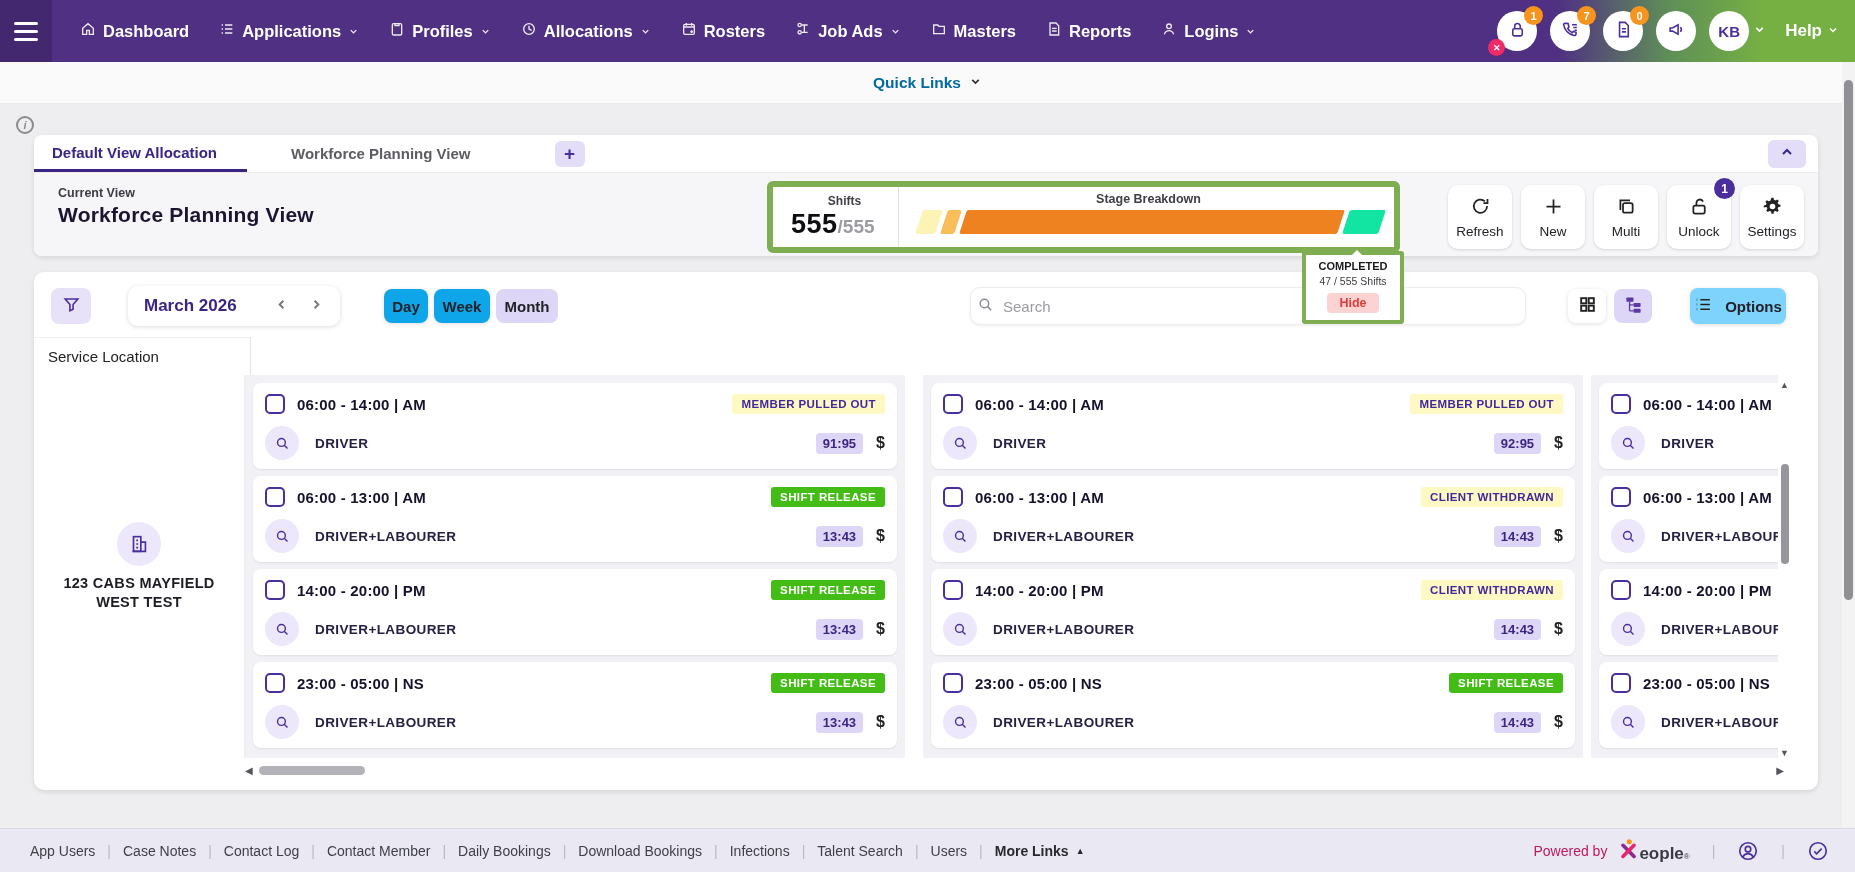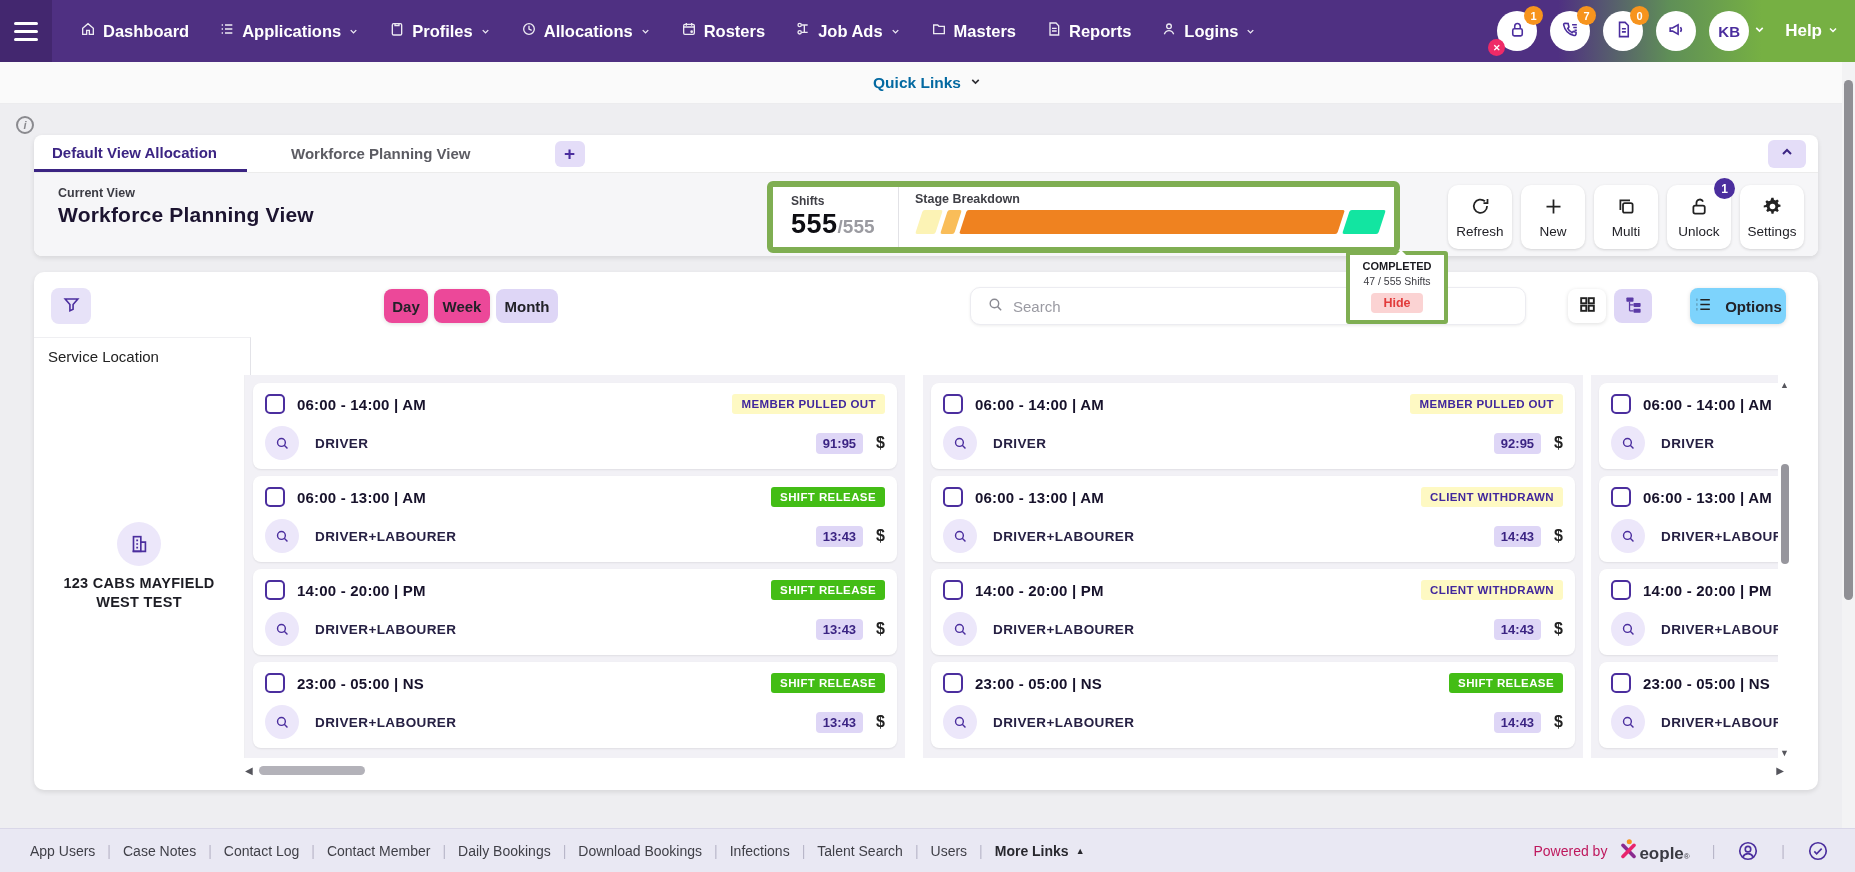--- a/index.html
+++ b/index.html
@@ -42,59 +42,59 @@
   .tab.active { color:#3b2483; font-weight:700; border-bottom:3px solid #3b2483; padding-right:30px;}
   .tab.inactive { color:#5c5c63; font-weight:600; margin-left:26px;}
   .tab-add { align-self:center; margin-left:56px; width:30px; height:26px; background:#e4ddf8; border-radius:6px; color:#4b2e9e; font-size:19px; font-weight:600; display:flex; align-items:center; justify-content:center; cursor:pointer;}
   .collapse-btn { position:absolute; right:12px; top:5px; width:38px; height:28px; background:#e4ddf8; border-radius:6px; display:flex; align-items:center; justify-content:center; cursor:pointer;}
 
   .header-strip { position:absolute; top:38px; left:0; right:0; bottom:0; background:#f6f6f8; border-radius:0 0 8px 8px; }
   .current-view { position:absolute; left:24px; top:13px; }
   .cv-label { font-size:12.5px; font-weight:600; color:#3c3c44; margin-bottom:3px;}
   .cv-title { font-size:21px; font-weight:800; color:#1c1430; letter-spacing:.2px;}
 
-  .green-box { position:absolute; left:733px; top:8px; width:633px; height:72px; border:6px solid #7fae52; border-radius:6px; background:#fff; display:flex; }
+  .green-box { position:absolute; left:733px; top:8px; width:633px; height:72px; border:6px solid #7fae52; border-radius:6px; background:#fff; display:flex;text-align:center; }
   .shifts-sec { width:126px; padding:7px 0 0 18px; border-right:1px solid #e2e2e6; }
   .shifts-label { font-size:12px; font-weight:600; color:#3f3f46; }
   .shifts-val { display:flex; align-items:baseline; margin-top:1px;}
   .shifts-count { font-size:27px; font-weight:700; color:#0d0d12; letter-spacing:.5px;}
   .shifts-total { font-size:19px; font-weight:700; color:#9b9ba1; }
   .stage-sec { flex:1; padding:5px 12px 0 16px; }
   .stage-label { font-size:12.5px; font-weight:700; color:#3f3f46; }
   .stage-bar { display:flex; gap:5px; margin-top:4px; padding-left:4px;}
   .seg { height:24px; border-radius:2px; transform:skewX(-18deg); }
   .seg1 { width:20px; background:#fcf3b5; }
   .seg2 { width:14px; background:#f9bd59; }
   .seg3 { width:378px; background:#ef8220; }
   .seg4 { width:36px; background:#12e5a1; }
 
   .action-buttons { position:absolute; right:14px; top:12px; display:flex; gap:9px; }
   .abtn { position:relative; width:64px; height:64px; background:#fff; border-radius:10px; box-shadow:0 1px 3px rgba(0,0,0,.14); display:flex; flex-direction:column; align-items:center; justify-content:center; gap:3px; cursor:pointer;}
   .abtn-label { font-size:13.5px; color:#222228; }
   .abtn-badge { position:absolute; top:-7px; right:-4px; width:21px; height:21px; background:#4b2e9e; border-radius:50%; color:#fff; font-size:12px; font-weight:700; display:flex; align-items:center; justify-content:center;}
 
   
-  .tooltip { position:absolute; left:1346px; top:147px; width:102px; background:#fff; border:4px solid #7fae52; border-radius:3px; z-index:25; padding:5px 4px 7px; text-align:center;}
+  .tooltip { position:absolute; left:1302px; top:147px; width:102px; background:#fff; border:4px solid #7fae52; border-radius:3px; z-index:25; padding:5px 4px 7px; text-align:center;}
   .tooltip::before { content:""; position:absolute; top:-12px; left:44px; border:7px solid transparent; border-bottom:7px solid #fff; }
   .tt-title { font-size:11px; font-weight:800; color:#1a1a1f; }
   .tt-sub { font-size:10.5px; color:#3c3c42; margin-top:3px; }
   .tt-hide { display:inline-block; margin-top:6px; background:#fbd3d3; color:#e23b3b; font-size:12.5px; font-weight:700; border-radius:4px; padding:3px 12px; cursor:pointer;}
 
   
   .card2 { position:absolute; left:34px; top:168px; width:1784px; height:518px; background:#fff; border-radius:10px; box-shadow:0 2px 5px rgba(0,0,0,.10); }
   .toolbar { position:absolute; top:14px; left:0; right:0; height:44px; }
   .filter-btn { position:absolute; left:17px; top:2px; width:40px; height:36px; background:#e7e2f8; border-radius:8px; display:flex; align-items:center; justify-content:center; cursor:pointer;}
   .month-box { position:absolute; left:94px; top:0; width:212px; height:40px; background:#fff; border-radius:10px; box-shadow:0 1px 5px rgba(0,0,0,.14); display:flex; align-items:center; padding:0 16px; cursor:pointer;}
   .month-label { font-size:17px; font-weight:700; color:#3b2483; flex:1;}
   .month-nav { display:flex; gap:20px; }
-  .vbtn { position:absolute; top:3px; height:34px; background:#ec4899; border-radius:8px; box-shadow:0 1px 4px rgba(0,0,0,.13); display:flex; align-items:center; justify-content:center; font-size:15px; font-weight:700; color:#222228; cursor:pointer;}
+  .vbtn { position:absolute; top:3px; height:34px; background:#0ea5e9; border-radius:8px; box-shadow:0 1px 4px rgba(0,0,0,.13); display:flex; align-items:center; justify-content:center; font-size:15px; font-weight:700; color:#222228; cursor:pointer;}
   .vbtn-day { left:350px; width:44px; }
   .vbtn-week { left:400px; width:56px; }
   .vbtn-month { left:462px; width:62px; background:#ded6f6; box-shadow:none; }
-  .search-box { position:absolute; left:936px; top:1px; width:556px; height:38px; background:#fff; border:1px solid #ececf1; border-radius:10px; box-shadow:0 1px 3px rgba(0,0,0,.07); display:flex; align-items:center; padding:0 16px; }
+  .search-box { position:absolute; left:936px; top:1px; width:556px; height:38px; background:#fff; border:1px solid #ececf1; border-radius:10px; box-shadow:0 1px 3px rgba(0,0,0,.07); display:flex; align-items:center; padding:0 6px; }
   .search-box input { border:none; outline:none; flex:1; margin-left:9px; font-size:15px; color:#333; font-family:"Liberation Sans",sans-serif; background:transparent;}
   .search-box input::placeholder { color:#9a9aa2; }
   .icon-btn { position:absolute; top:3px; width:38px; height:34px; border-radius:8px; display:flex; align-items:center; justify-content:center; cursor:pointer;}
   .grid-btn { left:1534px; background:#fff; box-shadow:0 1px 4px rgba(0,0,0,.13);}
   .tree-btn { left:1580px; background:#ded6f6; }
   .options-btn { position:absolute; left:1656px; top:2px; width:96px; height:36px; background:#7dd3fc; border-radius:8px; box-shadow:0 1px 4px rgba(0,0,0,.13); display:flex; align-items:center; justify-content:center; gap:12px; font-size:15px; font-weight:600; color:#222228; cursor:pointer;}
 
   .ghead { position:absolute; top:65px; left:0; height:38px; width:100%; }
   .sl-cell { position:absolute; left:0; top:0; width:217px; height:38px; background:#fff; border-right:1px solid #e3e3e8; border-top:1px solid #efeff2; font-size:15px; color:#222; display:flex; align-items:center; padding-left:14px;}
   .day-head { position:absolute; left:211px; top:0; width:1541px; height:38px; background:#ddd6f7; }
@@ -373,20 +373,31 @@
       <div class="tt-hide">Hide</div>
     </div>
 
     <div class="card2">
       <div class="toolbar">
         <div class="filter-btn">
           <span><svg width="19" height="19" viewBox="0 0 24 24" fill="none" stroke="#4b2e9e" stroke-width="2">
                 <path d="M4 5h16l-6 7v6l-4 2v-8L4 5z"></path>
               </svg></span>
         </div>
+        <div class="month-box">
+          <span class="month-label">March 2026</span>
+          <span class="month-nav">
+            <span><svg width="15" height="15" viewBox="0 0 24 24" fill="none" stroke="#77777d" stroke-width="3">
+                  <path d="M15 6l-6 6 6 6"></path>
+                </svg></span>
+            <span><svg width="15" height="15" viewBox="0 0 24 24" fill="none" stroke="#77777d" stroke-width="3">
+                  <path d="M9 6l6 6-6 6"></path>
+                </svg></span>
+          </span>
+        </div>
         <div class="vbtn vbtn-day">Day</div>
         <div class="vbtn vbtn-week">Week</div>
         <div class="vbtn vbtn-month">Month</div>
         <div class="search-box">
           <span><svg width="17" height="17" viewBox="0 0 24 24" fill="none" stroke="#8a8a92" stroke-width="2">
                 <circle cx="10.5" cy="10.5" r="6"></circle>
                 <path d="M15 15l5 5"></path>
               </svg></span>
           <input type="text" placeholder="Search" style="">
         </div>

